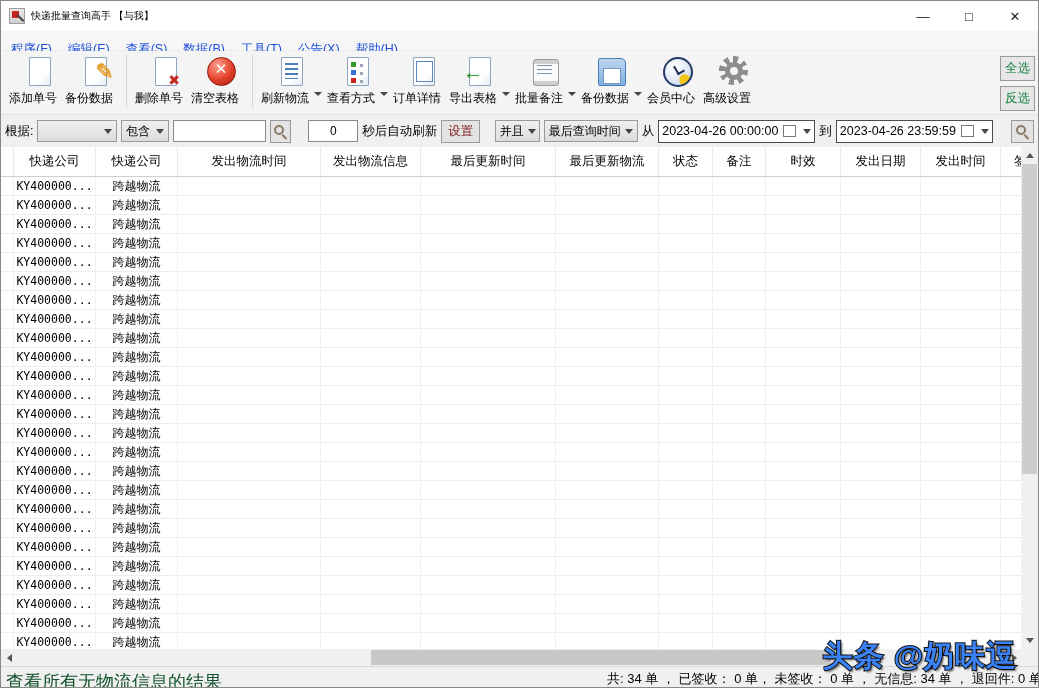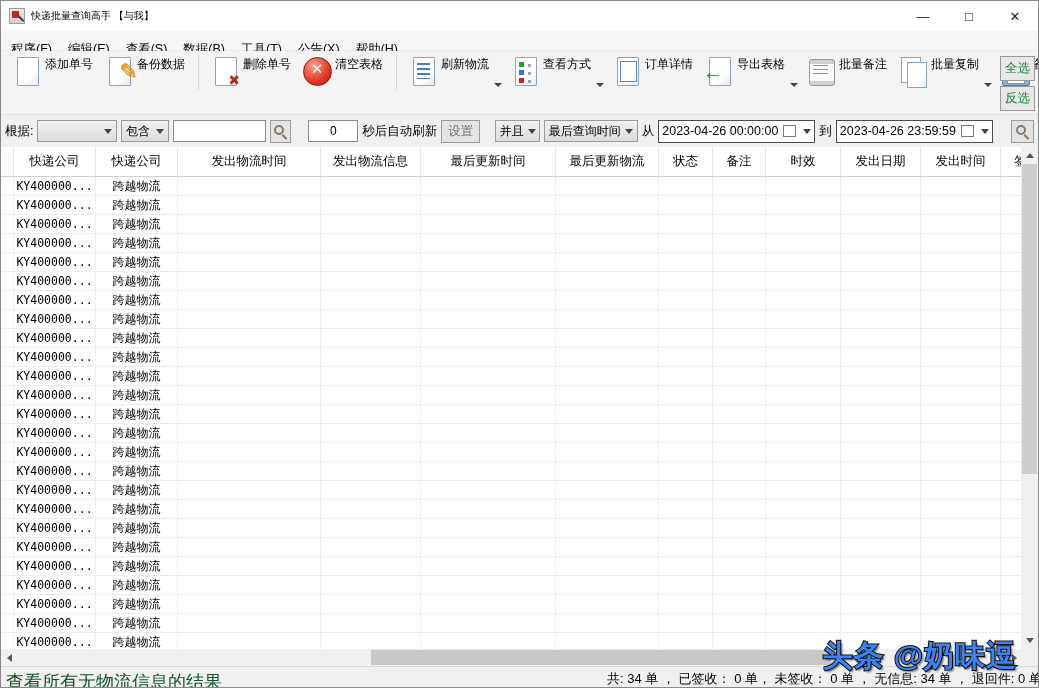--- a/index.html
+++ b/index.html
@@ -10,25 +10,25 @@
   #titlebar{height:30px;background:#fff;display:flex;align-items:center;padding-left:8px;}
   .app-icon{width:16px;height:16px;position:relative;background:linear-gradient(#e9e9e9,#cfcfcf);border:1px solid #9c9c9c;margin-right:6px;}
   .app-icon::before{content:"";position:absolute;left:2px;top:2px;width:7px;height:7px;background:#c6261d;}
   .app-icon::after{content:"";position:absolute;right:1px;bottom:1px;width:9px;height:2px;background:#444;transform:rotate(45deg);transform-origin:100% 100%;}
   #title-text{font-size:10px;color:#000;}
   #win-controls{margin-left:auto;display:flex;height:100%;}
   .win-btn{width:46px;height:100%;display:flex;align-items:center;justify-content:center;font-size:13px;color:#222;}
 
   
   #menubar{height:20px;background:#f6f6f6;display:flex;align-items:center;padding-left:2px;border-bottom:1px solid #ececec;}
-  .menu-item{font-size:12.5px;color:#000000;padding:0 8px;line-height:20px;margin-top:16px;}
+  .menu-item{font-size:12.5px;color:#1d4ed8;padding:0 8px;line-height:20px;margin-top:16px;}
 
   
   #toolbar{height:63px;background:#f4f4f4;display:flex;align-items:flex-start;padding:3px 2px 0 4px;position:relative;}
-  .tbtn{display:flex;flex-direction:row;align-items:flex-start;padding:1px 4px;position:relative;}
+  .tbtn{display:flex;flex-direction:column;align-items:flex-end;padding:1px 4px;position:relative;}
   .tbtn .lab{font-size:12px;color:#000;white-space:nowrap;margin-top:1px;}
   .sep-after{border-right:1px solid #d8d8d8;padding-right:9px;margin-right:4px;}
   .dd-arrow{width:0;height:0;border-left:4px solid transparent;border-right:4px solid transparent;border-top:4px solid #444;align-self:center;margin:26px 1px 0 1px;}
   .tb-group{display:flex;}
 
   .ticon{width:36px;height:34px;position:relative;display:block;}
   
   .idoc::before{content:"";position:absolute;left:8px;top:2px;width:20px;height:27px;background:linear-gradient(135deg,#ffffff 65%,#e3eaf3);border:1px solid #8fa3bc;border-radius:1px;}
   .ticon-edit-doc::after{content:"✎";position:absolute;right:-1px;top:4px;font-size:22px;color:#ef9c12;text-shadow:0 0 1px #b96f00;transform:rotate(0deg);}
   .ticon-delete-doc::after{content:"✖";position:absolute;right:3px;bottom:1px;font-size:14px;font-weight:bold;color:#c1271b;}
@@ -55,21 +55,21 @@
   
   #filterbar{height:33px;background:#f0f0f0;border-top:1px solid #e2e2e2;display:flex;align-items:center;padding:0 4px;gap:4px;white-space:nowrap;}
   .flabel{font-size:12.5px;color:#000;}
   .combo{height:22px;background:linear-gradient(#f0f0f0,#dcdcdc);border:1px solid #9a9a9a;display:flex;align-items:center;font-size:12px;color:#000;padding:0 4px;justify-content:space-between;}
   .chev{width:0;height:0;border-left:4px solid transparent;border-right:4px solid transparent;border-top:5px solid #444;margin-left:4px;}
   .tinput{height:22px;border:1px solid #8a8a8a;background:#fff;font-size:12px;padding:0 3px;}
   .sq-btn{width:26px;height:23px;background:#e3e3e3;border:1px solid #9a9a9a;display:flex;align-items:center;justify-content:center;}
   .mag{position:relative;width:14px;height:14px;display:inline-block;}
   .mag::before{content:"";position:absolute;left:1px;top:1px;width:6px;height:6px;border:2px solid #8a7a66;border-radius:50%;}
   .mag::after{content:"";position:absolute;left:10px;top:10px;width:6px;height:2px;background:#8a7a66;transform:rotate(45deg);transform-origin:0 0;}
-  .push-btn{height:23px;background:#e3e3e3;border:1px solid #9a9a9a;font-size:12.5px;padding:0 6px;display:flex;align-items:center;color:#737373;}
+  .push-btn{height:23px;background:#e3e3e3;border:1px solid #9a9a9a;font-size:12.5px;padding:0 6px;display:flex;align-items:center;color:#7f1d1d;}
   .dtfield{height:23px;border:1px solid #4b4b4b;background:#fff;display:flex;align-items:center;font-size:12.5px;font-family:"DejaVu Sans Mono","Liberation Mono",monospace;padding:0 3px;gap:3px;}
   .cal{width:13px;height:12px;border:1px solid #7a7a7a;background:#fff repeating-linear-gradient(0deg,#a9b4c9 0 1px,transparent 1px 3px),#fff repeating-linear-gradient(90deg,#a9b4c9 0 1px,transparent 1px 3px);margin-left:2px;}
 
   
   #tablewrap{position:relative;height:502px;background:#fff;overflow:hidden;}
   #gridclip{position:absolute;left:0;top:0;width:1022px;height:502px;overflow:hidden;}
   #header-row{display:flex;height:30px;border-bottom:1px solid #cfcfcf;width:1060px;background:#fff;}
   .th{display:flex;align-items:center;justify-content:center;font-size:12.5px;color:#000;border-right:1px solid #e9e9e9;height:100%;flex:none;}
   #rows{width:1060px;}
   .tr{display:flex;height:19px;border-bottom:1px solid #ededed;}
@@ -195,24 +195,20 @@
 
         <div class="tb-group">
           <div class="tbtn">
             <span class="ticon ticon-note-scroll"></span>
             <span class="lab">批量备注</span>
           </div>
 
         </div>
 
         <div class="tb-group">
-          <div class="tbtn">
-            <span class="ticon ticon-copy-docs"></span>
-            <span class="lab">批量复制</span>
-          </div>
           <span class="dd-arrow"></span>
         </div>
 
         <div class="tb-group">
           <div class="tbtn">
             <span class="ticon ticon-backup-floppy"></span>
             <span class="lab">备份数据</span>
           </div>
           <span class="dd-arrow"></span>
         </div>

